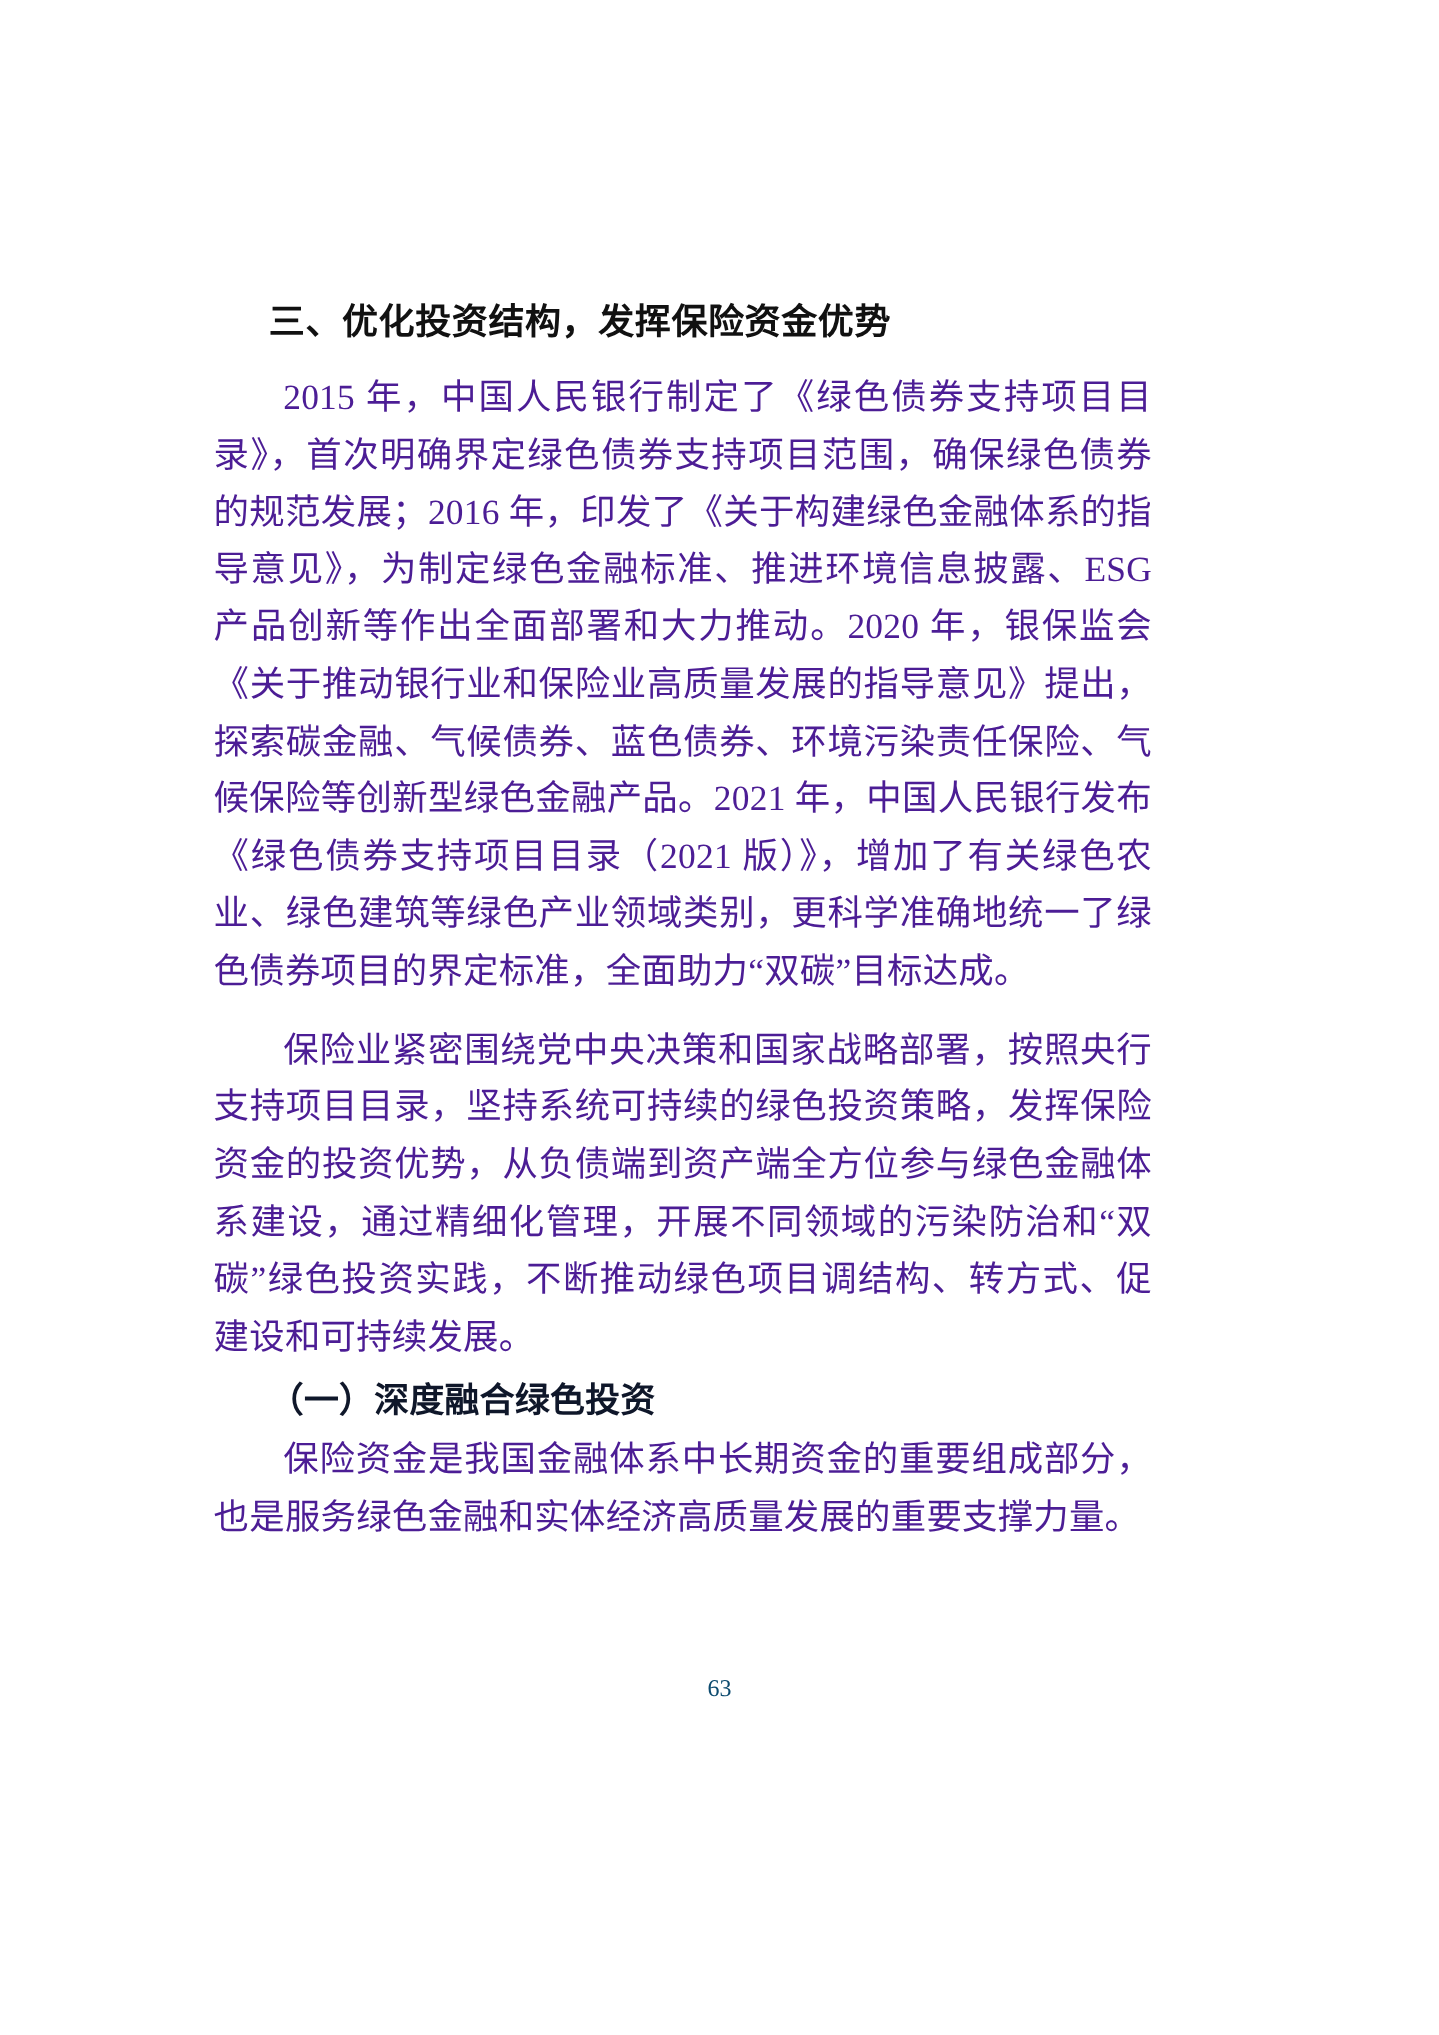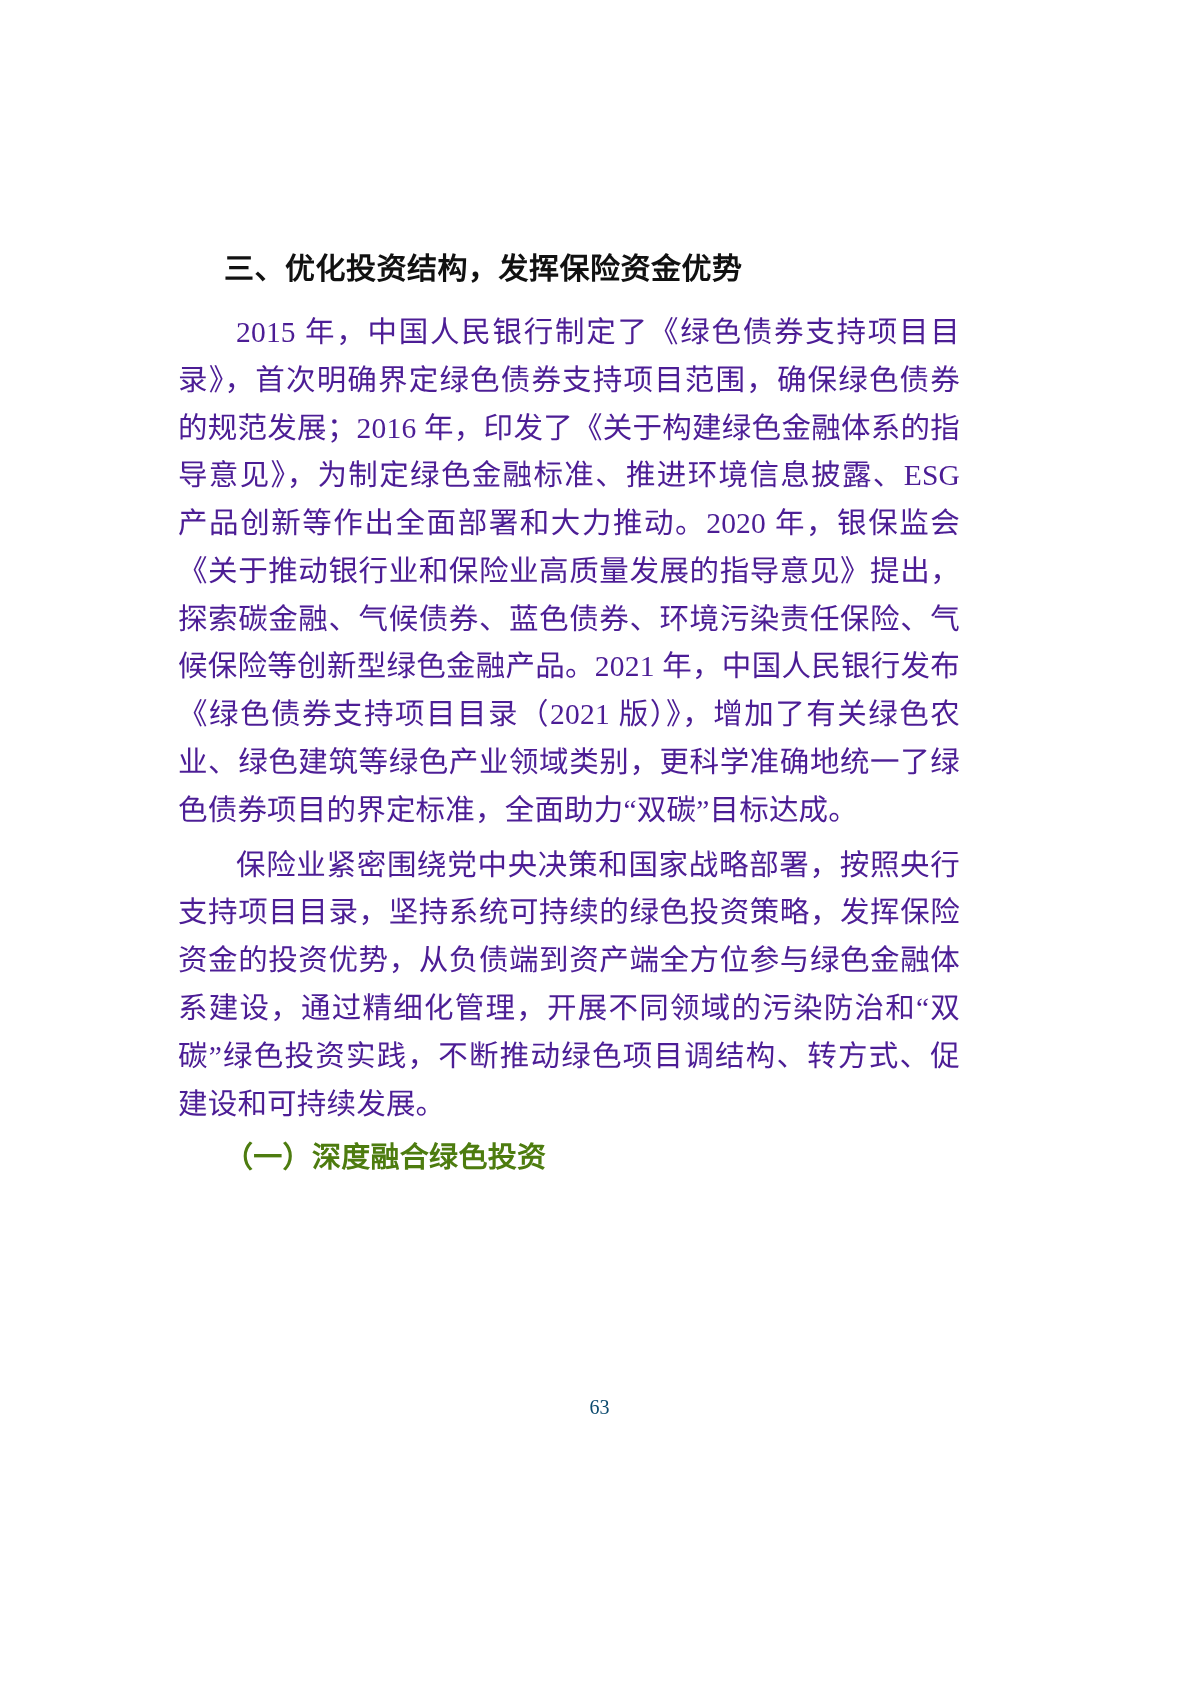--- a/index.html
+++ b/index.html
@@ -38,35 +38,35 @@
     line-height: 1.5;
     color: #111111;
   }
   .sub-heading {
     font-size: 29px;
     font-weight: bold;
     letter-spacing: 0.3px;
     margin: 6px 0 2px 0;
     padding-left: 46px;
     line-height: 1.62;
-    color: #4d7c0f;
+    color: #0f172a;
   }
   p.body-par {
     font-size: 29.5px;
     line-height: 1.62;
     margin: 0 0 0 0;
     text-align: justify;
     text-align-last: left;
     text-justify: inter-ideograph;
     text-indent: 58px;
     color: #4c1d95;
     letter-spacing: 0.2px;
   }
   p.body-par + p.body-par {
-    margin-top: 7px;
+    margin-top: 18px;
   }
   .page-number {
     position: absolute;
     left: 0;
     top: 1396px;
     width: 1199px;
     text-align: center;
     font-size: 20px;
     color: #0c4a6e;
     font-family: "Liberation Serif", "DejaVu Serif", serif;
@@ -79,17 +79,18 @@
   <div class="content">
 
     <h2 class="section-heading">三、优化投资结构，发挥保险资金优势</h2>
 
     <p class="body-par">2015 年，中国人民银行制定了《绿色债券支持项目目录》，首次明确界定绿色债券支持项目范围，确保绿色债券的规范发展；2016 年，印发了《关于构建绿色金融体系的指导意见》，为制定绿色金融标准、推进环境信息披露、ESG 产品创新等作出全面部署和大力推动。2020 年，银保监会《关于推动银行业和保险业高质量发展的指导意见》提出，探索碳金融、气候债券、蓝色债券、环境污染责任保险、气候保险等创新型绿色金融产品。2021 年，中国人民银行发布《绿色债券支持项目目录（2021 版）》，增加了有关绿色农业、绿色建筑等绿色产业领域类别，更科学准确地统一了绿色债券项目的界定标准，全面助力“双碳”目标达成。</p>
 
     <p class="body-par">保险业紧密围绕党中央决策和国家战略部署，按照央行支持项目目录，坚持系统可持续的绿色投资策略，发挥保险资金的投资优势，从负债端到资产端全方位参与绿色金融体系建设，通过精细化管理，开展不同领域的污染防治和“双碳”绿色投资实践，不断推动绿色项目调结构、转方式、促建设和可持续发展。</p>
 
     <h3 class="sub-heading">（一）深度融合绿色投资</h3>
 
+    <p class="body-par">保险资金是我国金融体系中长期资金的重要组成部分，也是服务绿色金融和实体经济高质量发展的重要支撑力量。</p>
 
   </div>
 
   <div class="page-number">63</div>
 </div>
 
 </body></html>

